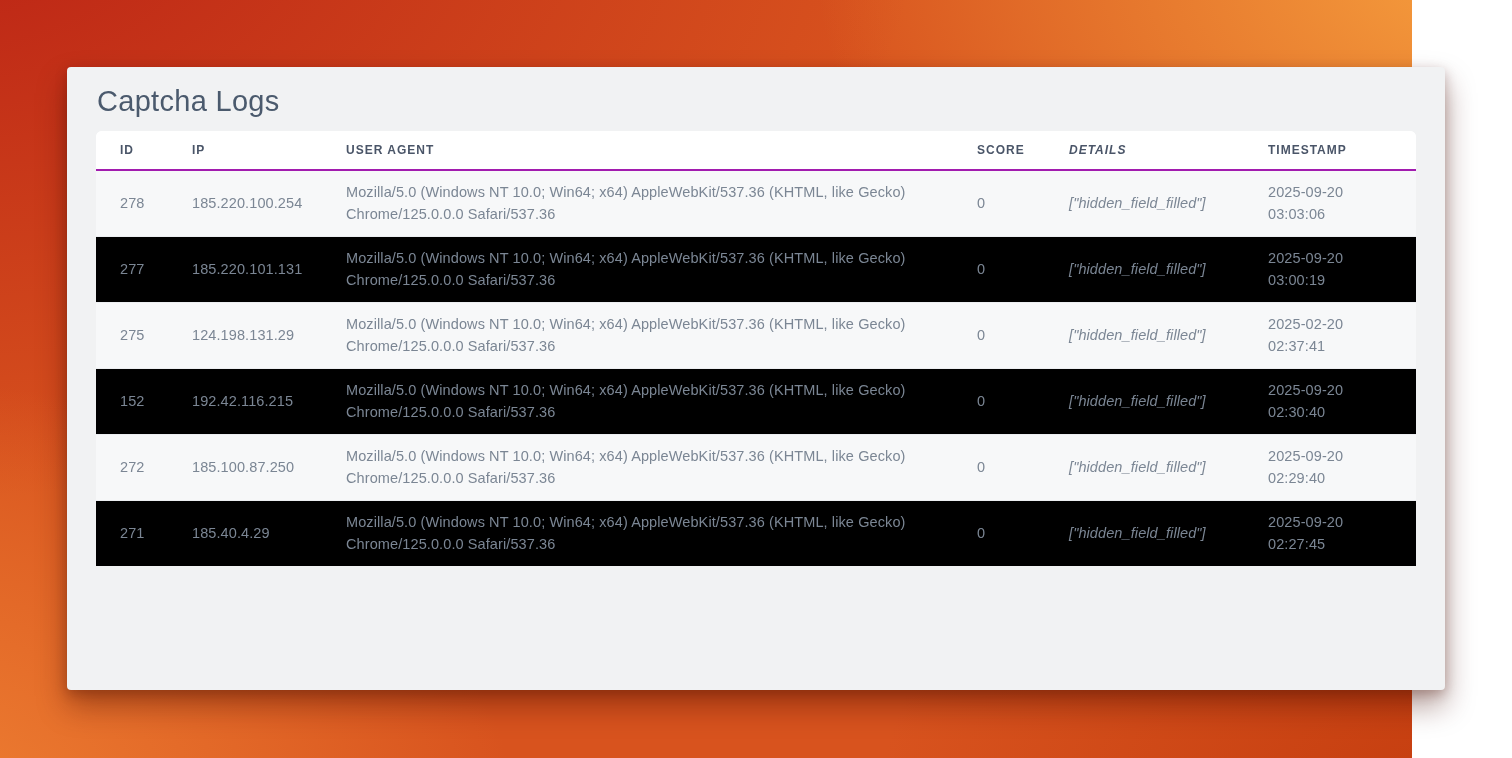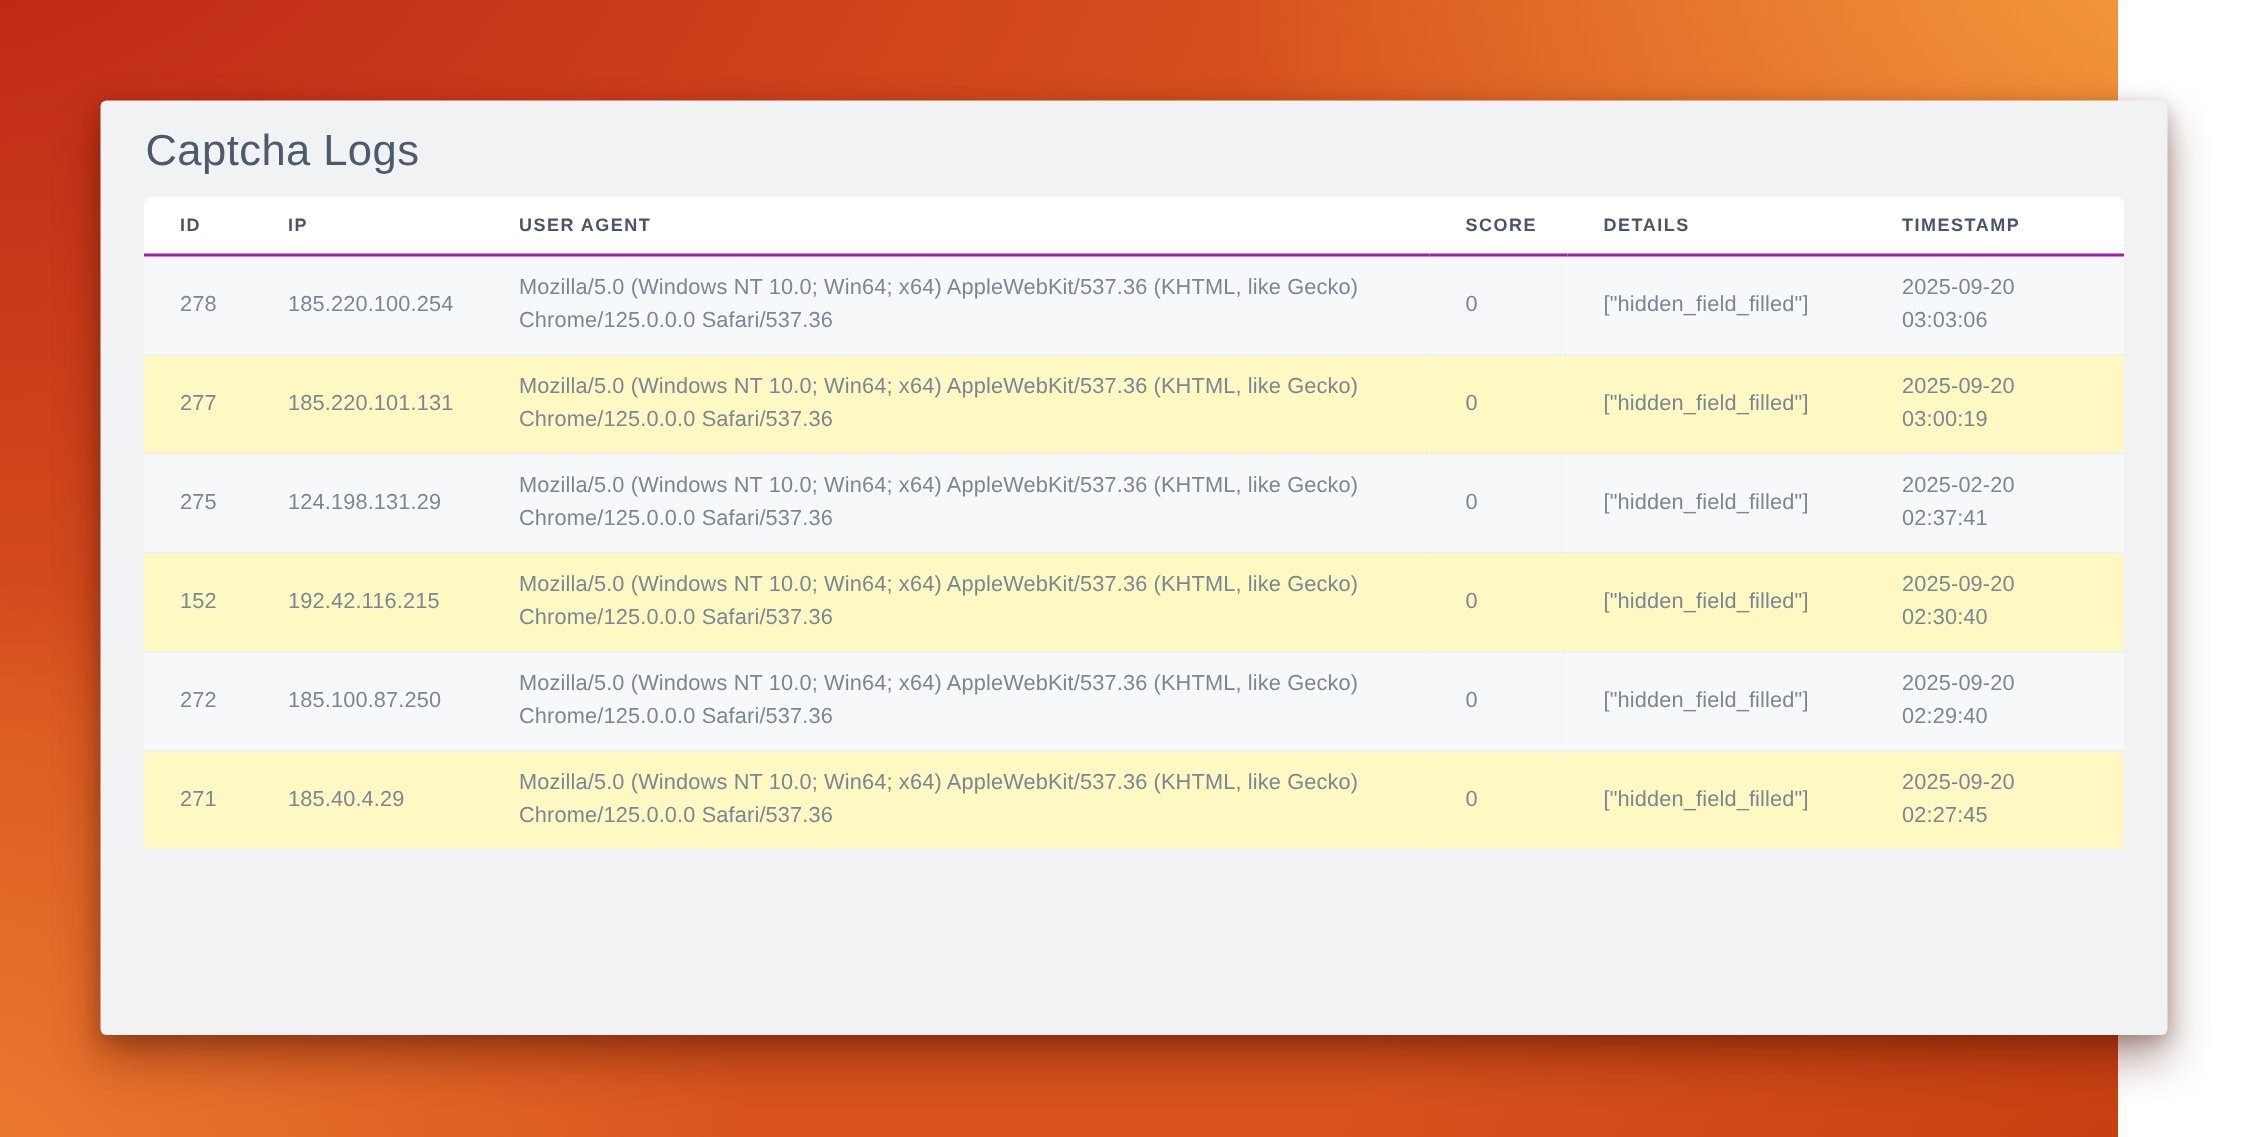--- a/index.html
+++ b/index.html
@@ -70,29 +70,29 @@
   tbody td {
     font-size: 14.5px;
     line-height: 21.5px;
     font-weight: 400;
     color: #7b8694;
     padding: 11px 24px;
     vertical-align: middle;
     letter-spacing: 0.1px;
   }
 
-  tbody tr { border-top: 1px solid #eceef1; background: #fef9c3; }
+  tbody tr { border-top: 1px solid #eceef1; background: #000000; }
   tbody tr:first-child { border-top: none; }
   tbody tr:nth-child(odd) { background: #f7f8f9; }
 
   .col-id        { width: 72px;  }
   .col-ip        { width: 154px; }
   .col-user_agent{ width: 631px; }
   .col-score     { width: 92px;  }
-  .col-details   { width: 199px; white-space: nowrap; }
+  .col-details   { width: 199px; white-space: nowrap; font-style: italic; }
   .col-timestamp { width: 172px; }
 </style>
 </head>
 <body>
 
 <div class="bg">
   <div class="card">
     <h1 class="page-title">Captcha Logs</h1>
     <div class="table-wrap">
       <table>

